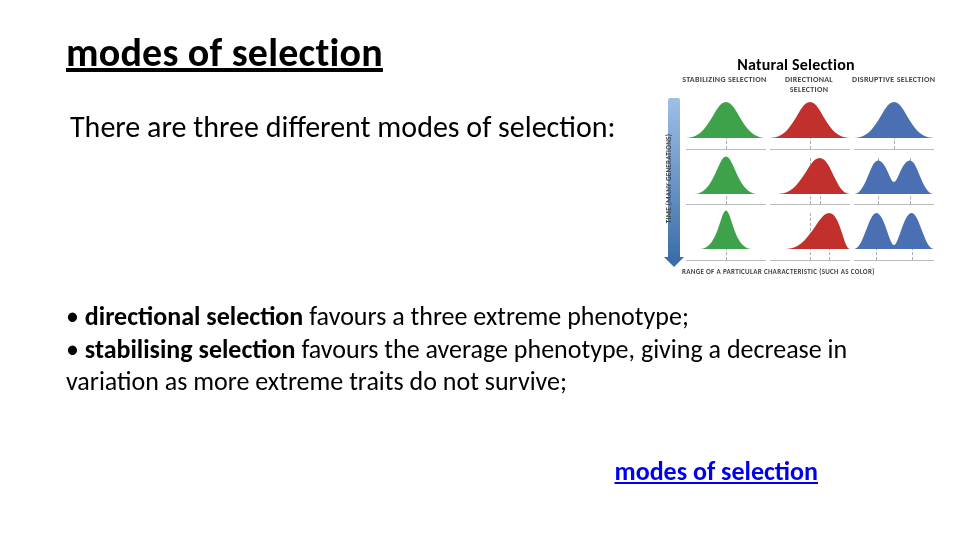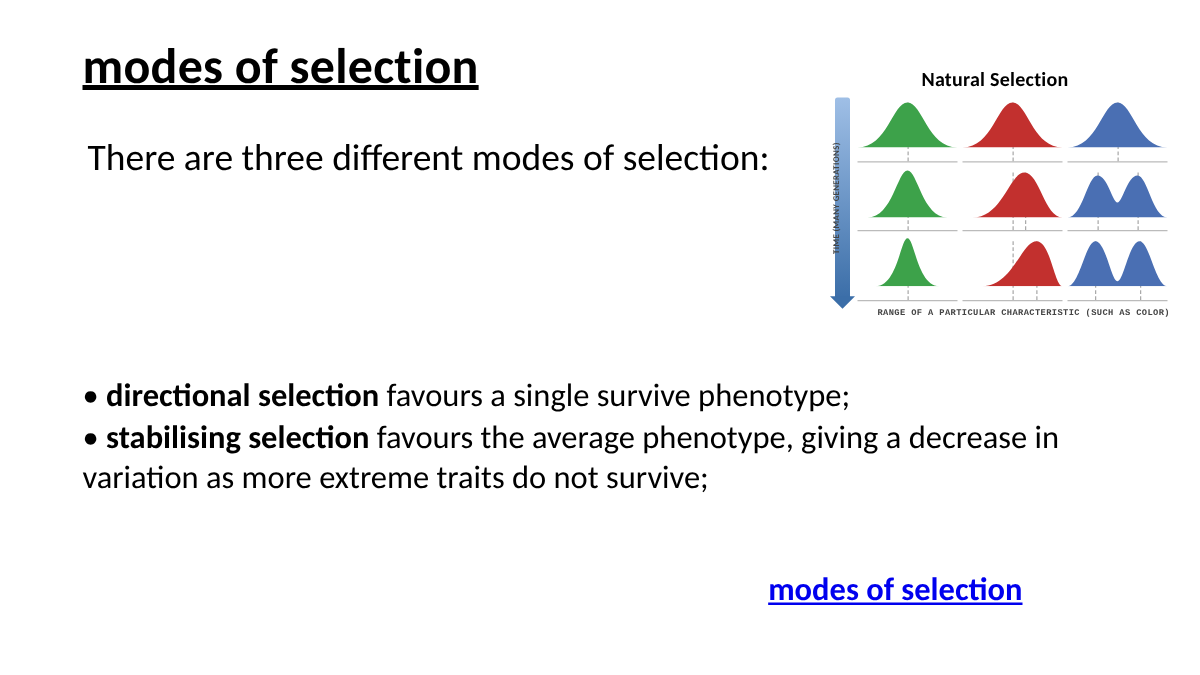--- a/index.html
+++ b/index.html
@@ -133,50 +133,54 @@
     top: 4px; bottom: 0;
     border-left: 1px dashed #aaa;
   }
   .cell .curve {
     position: absolute;
     left: 0; right: 0; bottom: 0; top: 0;
   }
   .x-label {
     margin-left: 26px;
     margin-top: 6px;
-    text-align: right;
+    text-align: left;
     font-size: 7px;
     font-weight: 700;
     color: #444;
     letter-spacing: 0.3px;
-    font-family: Liberation Mono, monospace;
   }
 </style>
 </head>
 <body>
 
 <div class="slide">
 
   <div class="title">modes of selection</div>
 
   <div class="intro">There are three different modes of selection:</div>
 
   <div class="bullets">
     <p class="row">
-      • <span class="term">directional selection</span><span> favours a single survive phenotype;</span>
+      • <span class="term">directional selection</span><span> favours a three extreme phenotype;</span>
     </p>
     <p class="row">
       • <span class="term">stabilising selection</span><span> favours the average phenotype, giving a decrease in variation as more extreme traits do not survive;</span>
     </p>
   </div>
 
   <a class="footer-link" href="#">modes of selection</a>
 
   <div class="diagram">
     <div class="diag-title">Natural Selection</div>
+    <div class="col-labels">
+      <div>STABILIZING SELECTION</div>
+      <div>DIRECTIONAL SELECTION</div>
+      <div>DISRUPTIVE SELECTION</div>
+    </div>
     <div class="diag-body">
       <div class="y-axis">
         <div class="y-arrow"></div>
         <div class="y-label">TIME (MANY GENERATIONS)</div>
       </div>
       <div class="grid">
 
         <div class="cell">
           <div class="guide" style="left:50%"></div>
           <svg class="curve" viewBox="0 0 100 50" preserveAspectRatio="none">

